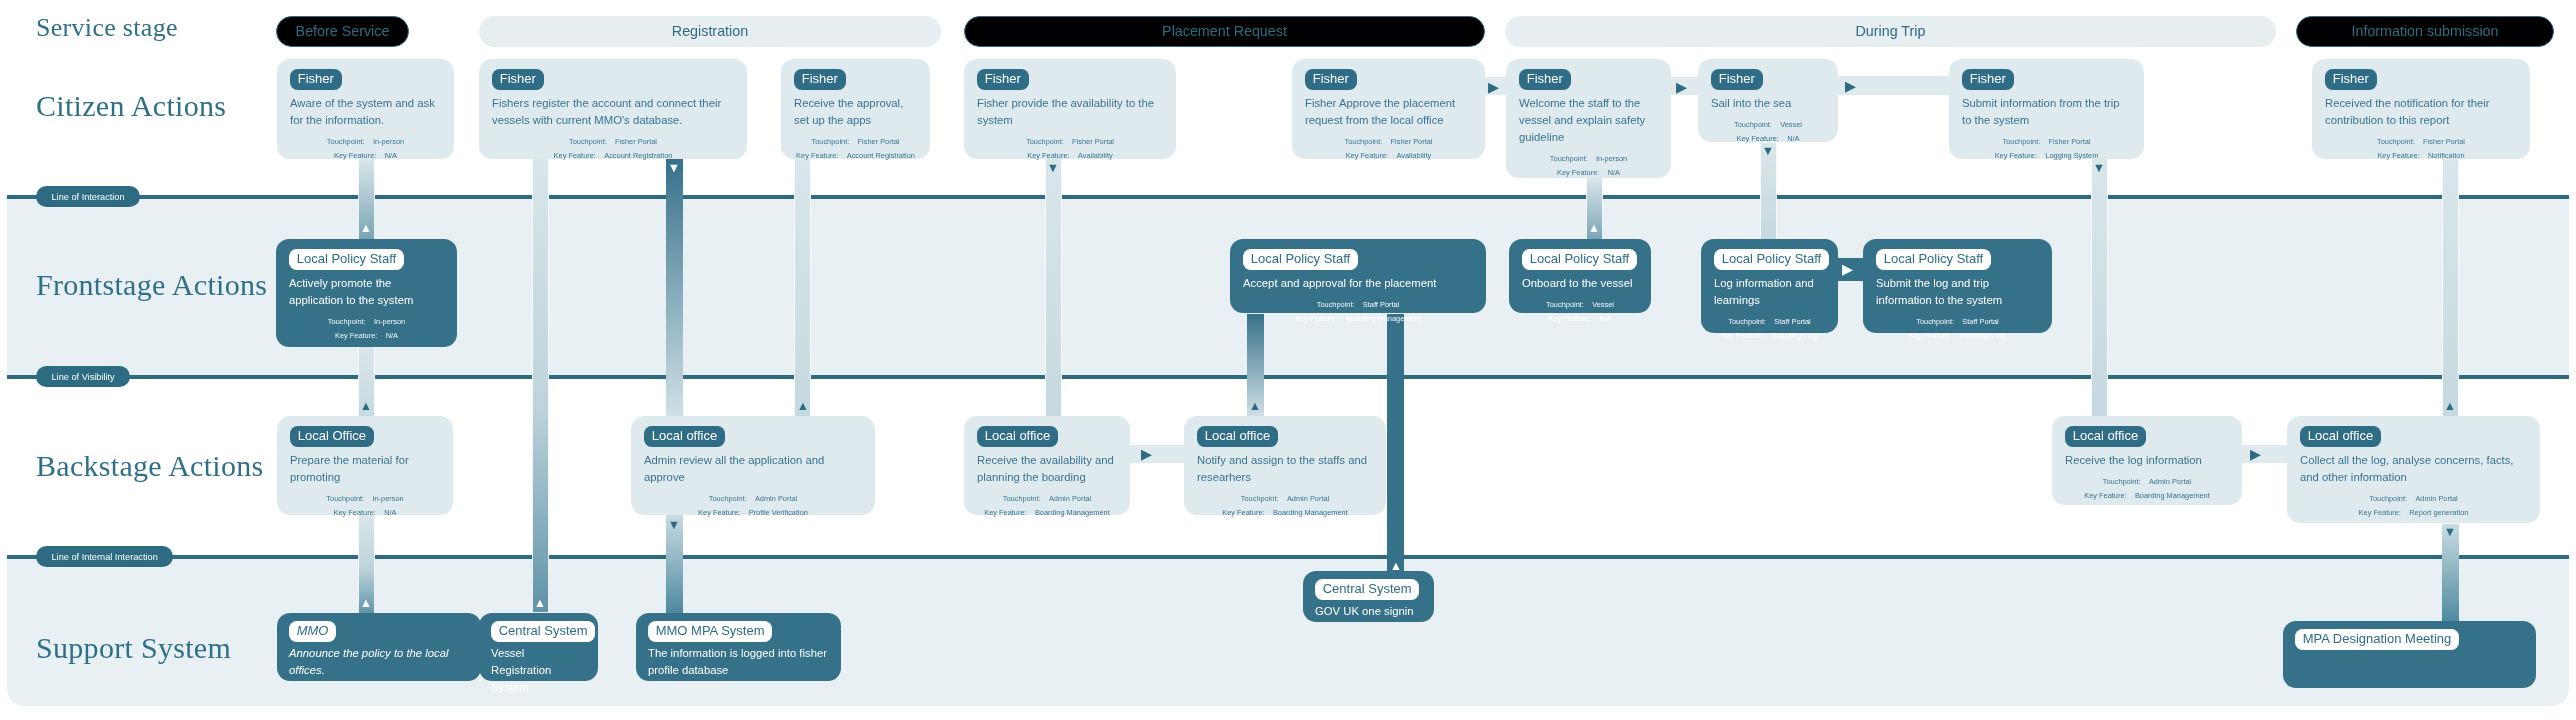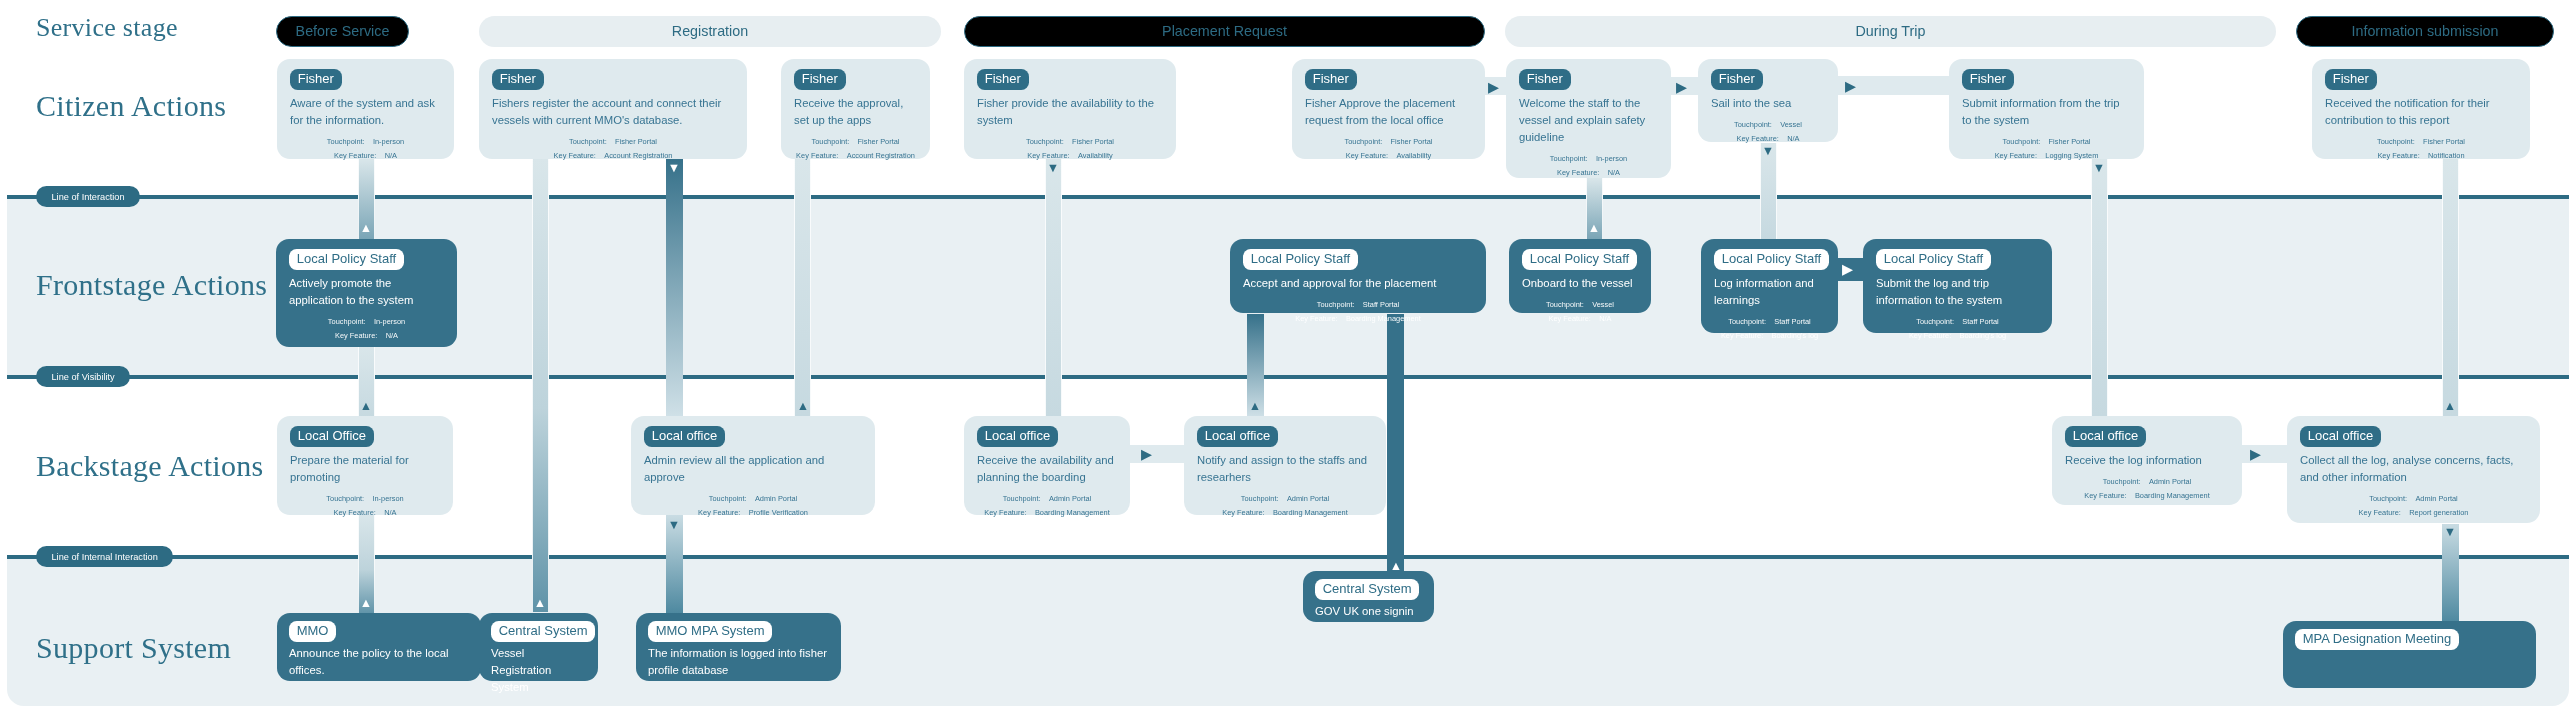--- a/index.html
+++ b/index.html
@@ -215,19 +215,19 @@
         <div class="meta-row"><span class="meta-label">Key Feature:</span><span class="meta-value">Boarding Management</span></div>
       </div></div>
     <div class="card light" style="left: 2052px; top: 416px; width: 190px; height: 89px;"><span class="actor-badge">Local office</span><div class="card-title">Receive the log information</div><div class="card-meta">
         <div class="meta-row"><span class="meta-label">Touchpoint:</span><span class="meta-value">Admin Portal</span></div>
         <div class="meta-row"><span class="meta-label">Key Feature:</span><span class="meta-value">Boarding Management</span></div>
       </div></div>
     <div class="card light" style="left: 2287px; top: 416px; width: 253px; height: 107px;"><span class="actor-badge">Local office</span><div class="card-title">Collect all the log, analyse concerns, facts, and other information</div><div class="card-meta">
         <div class="meta-row"><span class="meta-label">Touchpoint:</span><span class="meta-value">Admin Portal</span></div>
         <div class="meta-row"><span class="meta-label">Key Feature:</span><span class="meta-value">Report generation</span></div>
       </div></div>
-    <div class="card dark compact" style="left: 277px; top: 613px; width: 204px; height: 68px;"><span class="actor-badge">MMO</span><div class="card-title">Announce the policy to the local offices.</div></div>
+    <div class="card dark compact" style="left: 277px; top: 613px; width: 204px; height: 68px; font-style: italic;"><span class="actor-badge">MMO</span><div class="card-title">Announce the policy to the local offices.</div></div>
     <div class="card dark compact" style="left: 479px; top: 613px; width: 119px; height: 68px;"><span class="actor-badge">Central System</span><div class="card-title">Vessel Registration System</div></div>
     <div class="card dark compact" style="left: 636px; top: 613px; width: 205px; height: 68px;"><span class="actor-badge">MMO MPA System</span><div class="card-title">The information is logged into fisher profile database</div></div>
     <div class="card dark compact" style="left: 1303px; top: 571px; width: 131px; height: 51px;"><span class="actor-badge">Central System</span><div class="card-title">GOV UK one signin</div></div>
     <div class="card dark compact" style="left: 2283px; top: 621px; width: 253px; height: 67px;"><span class="actor-badge">MPA Designation Meeting</span></div>
   </div>
 
 
 </body></html>

